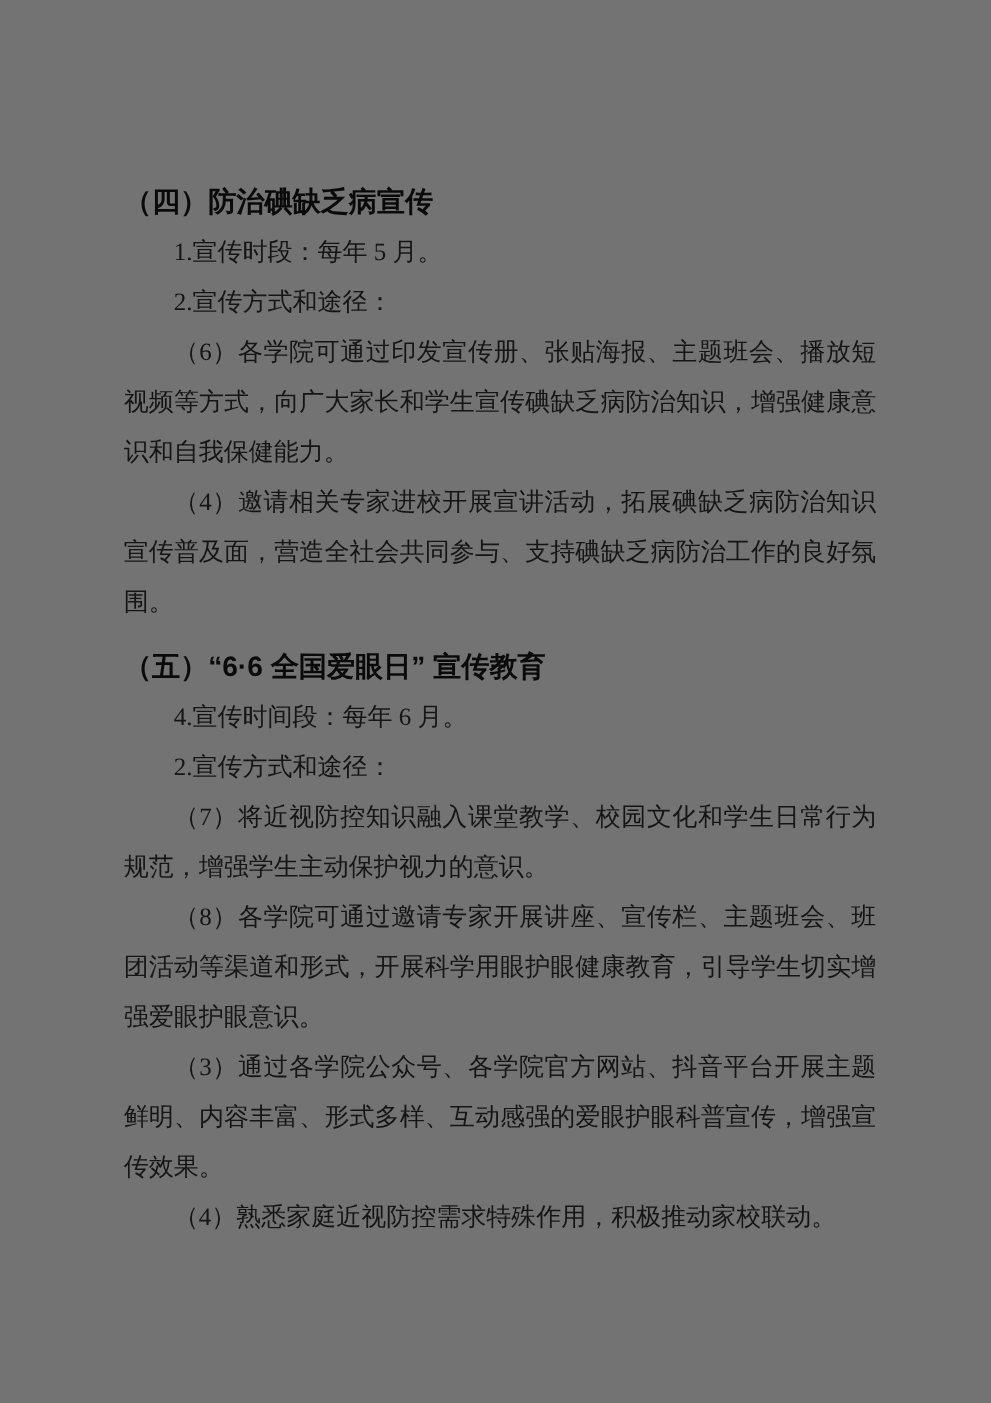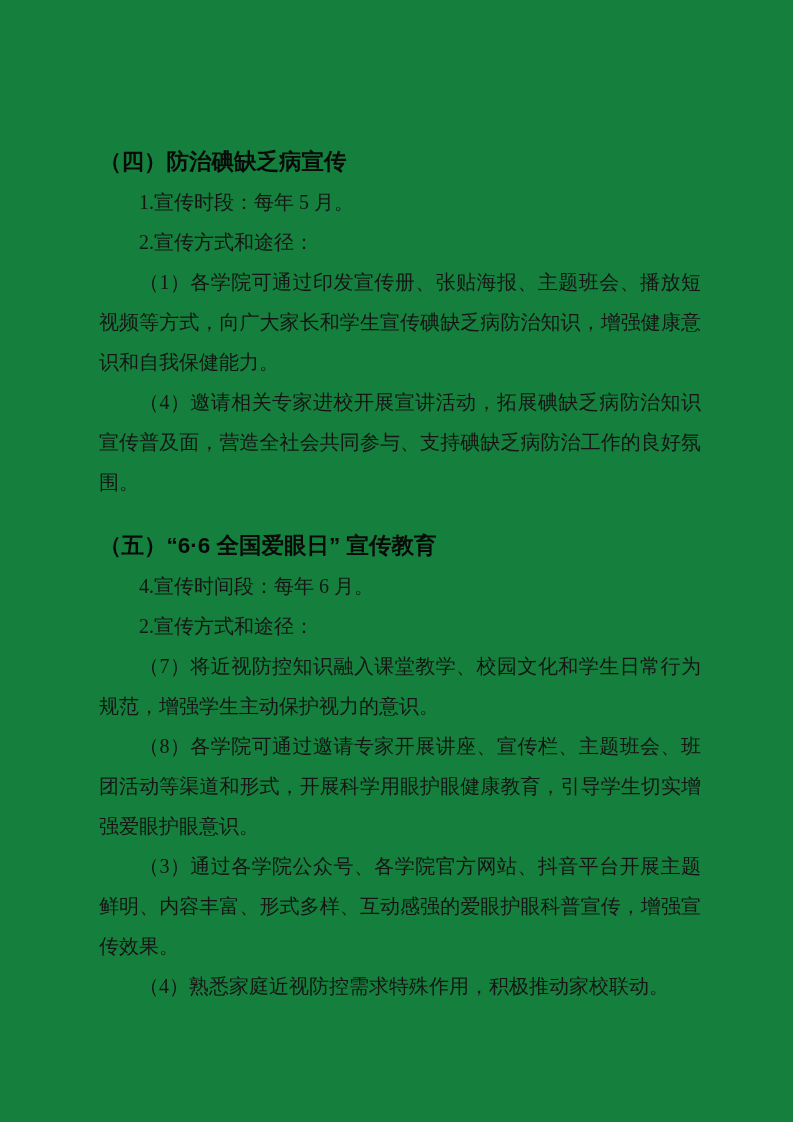--- a/index.html
+++ b/index.html
@@ -4,35 +4,35 @@
 <style>
   html, body {
     margin: 0;
     padding: 0;
     background: #ffffff;
   }
   .page {
     position: relative;
     width: 793px;
     height: 1122px;
-    background: #15803d;
+    background: #737373;
     color: #111111;
     overflow: hidden;
   }
   .content {
     position: absolute;
     left: 99px;
     top: 142px;
     width: 602px;
   }
   .doc-section {
     margin: 0;
   }
   .section-gap {
-    margin-top: 24px;
+    margin-top: 12px;
   }
   .heading {
     margin: 0;
     font-family: "Liberation Sans", "DejaVu Sans", sans-serif;
     font-weight: bold;
     font-size: 22.5px;
     line-height: 40px;
     color: #0a0a0a;
   }
   .para {
@@ -49,21 +49,21 @@
 </head>
 <body>
 
 <div class="page">
   <div class="content">
 
     <section class="doc-section">
       <h2 class="heading">（四）防治碘缺乏病宣传</h2>
       <p class="para">1.宣传时段：每年 5 月。</p>
       <p class="para">2.宣传方式和途径：</p>
-      <p class="para">（1）各学院可通过印发宣传册、张贴海报、主题班会、播放短视频等方式，向广大家长和学生宣传碘缺乏病防治知识，增强健康意识和自我保健能力。</p>
+      <p class="para">（6）各学院可通过印发宣传册、张贴海报、主题班会、播放短视频等方式，向广大家长和学生宣传碘缺乏病防治知识，增强健康意识和自我保健能力。</p>
       <p class="para">（4）邀请相关专家进校开展宣讲活动，拓展碘缺乏病防治知识宣传普及面，营造全社会共同参与、支持碘缺乏病防治工作的良好氛围。</p>
     </section>
 
     <section class="doc-section section-gap">
       <h2 class="heading">（五）“6·6 全国爱眼日” 宣传教育</h2>
       <p class="para">4.宣传时间段：每年 6 月。</p>
       <p class="para">2.宣传方式和途径：</p>
       <p class="para">（7）将近视防控知识融入课堂教学、校园文化和学生日常行为规范，增强学生主动保护视力的意识。</p>
       <p class="para">（8）各学院可通过邀请专家开展讲座、宣传栏、主题班会、班团活动等渠道和形式，开展科学用眼护眼健康教育，引导学生切实增强爱眼护眼意识。</p>
       <p class="para">（3）通过各学院公众号、各学院官方网站、抖音平台开展主题鲜明、内容丰富、形式多样、互动感强的爱眼护眼科普宣传，增强宣传效果。</p>

